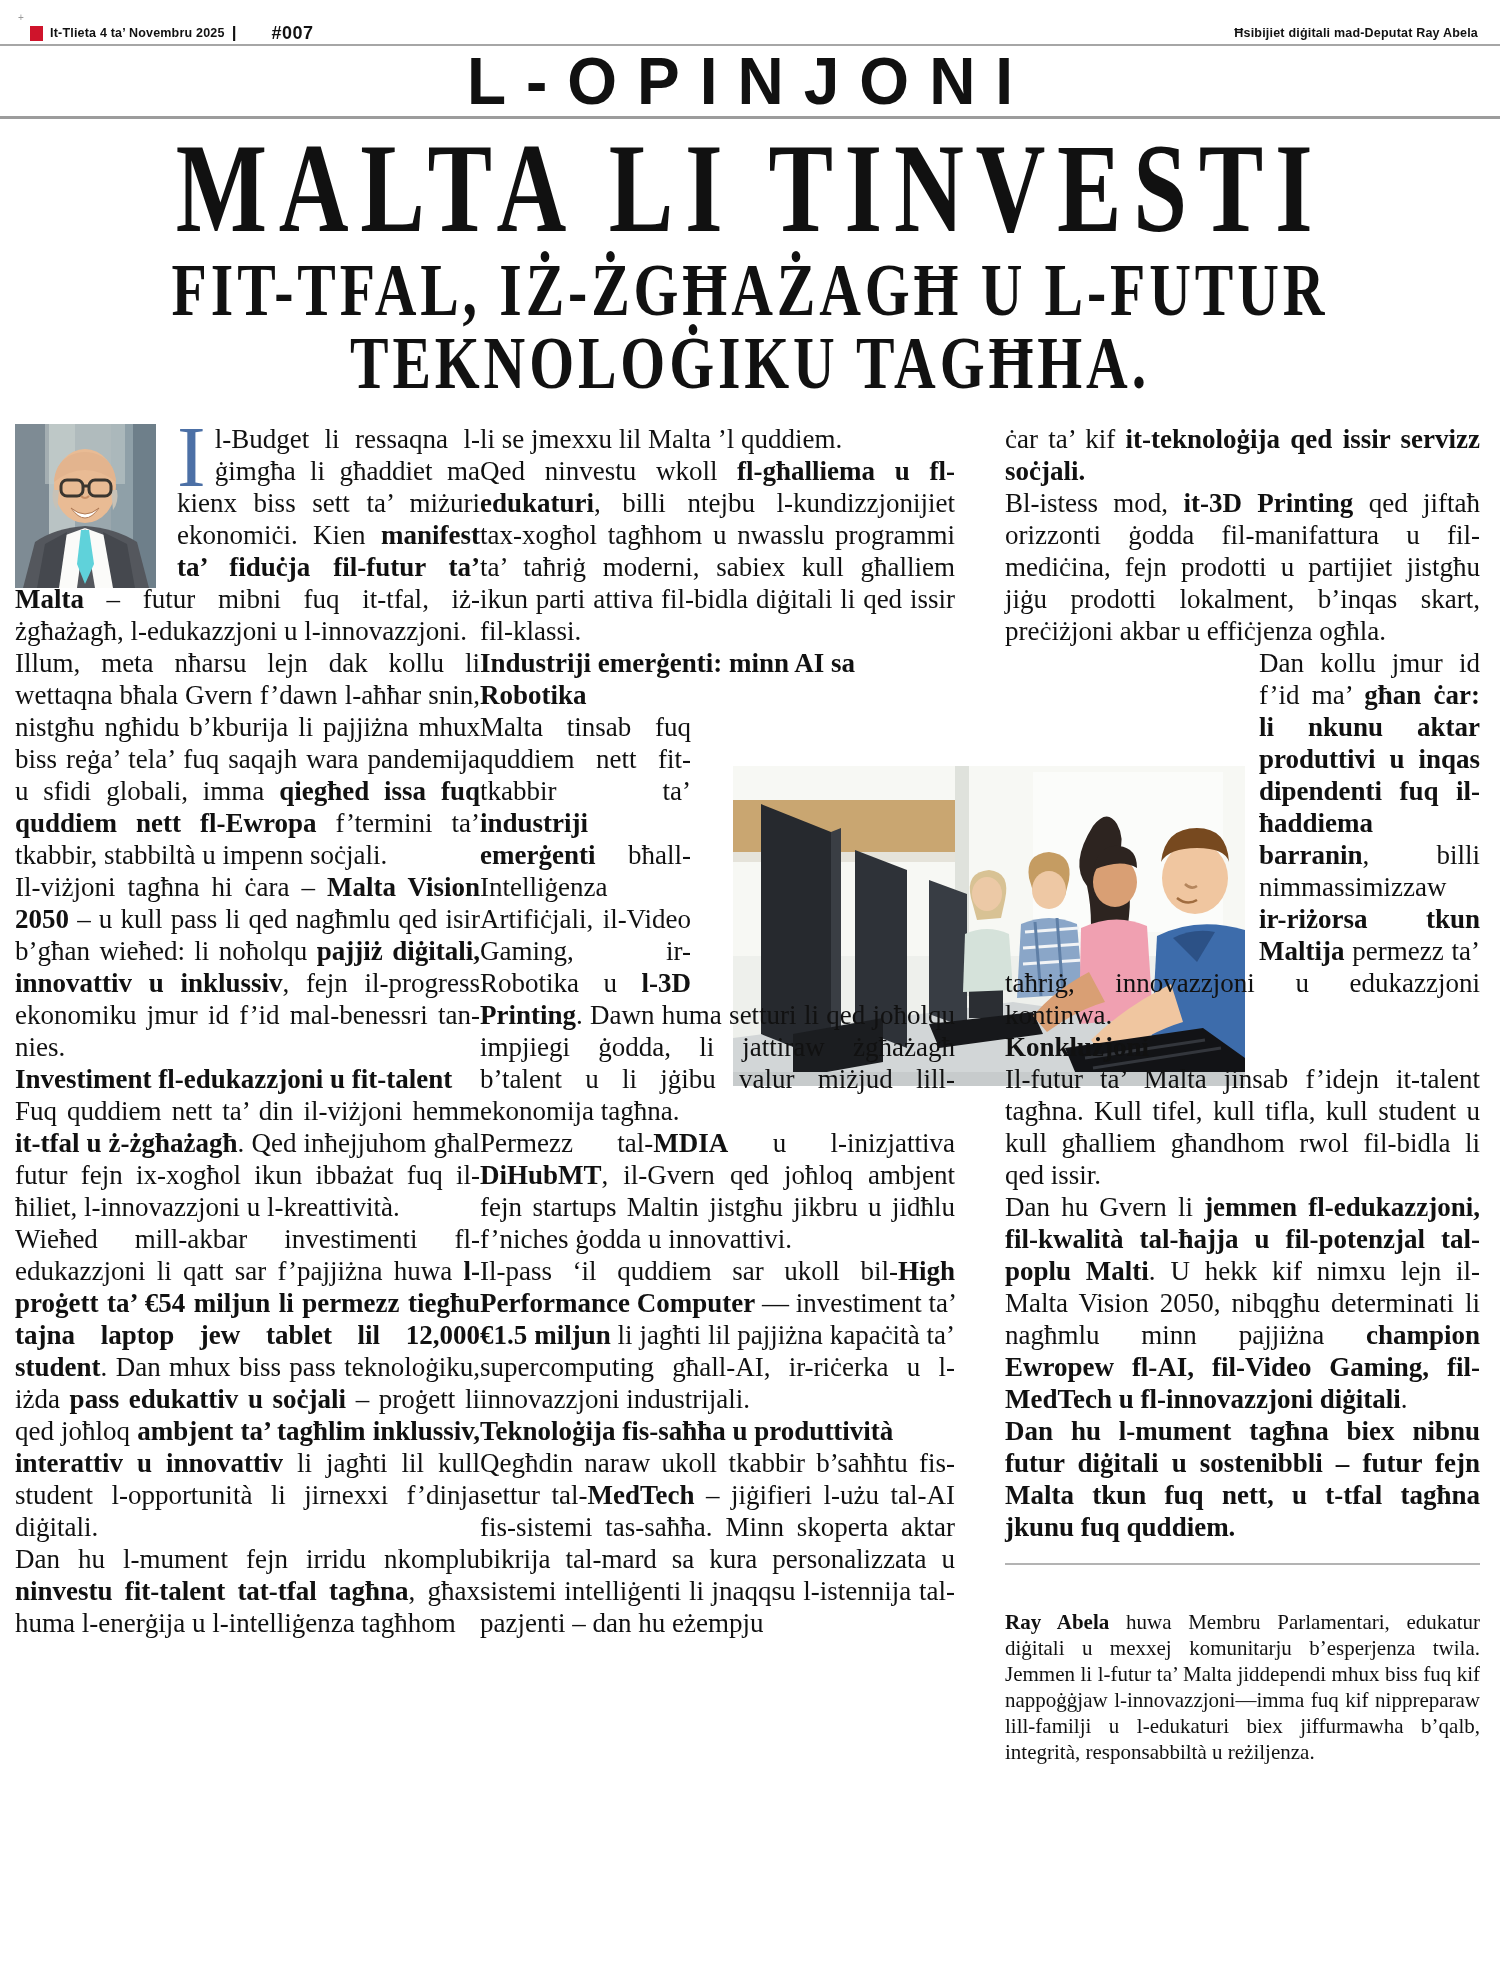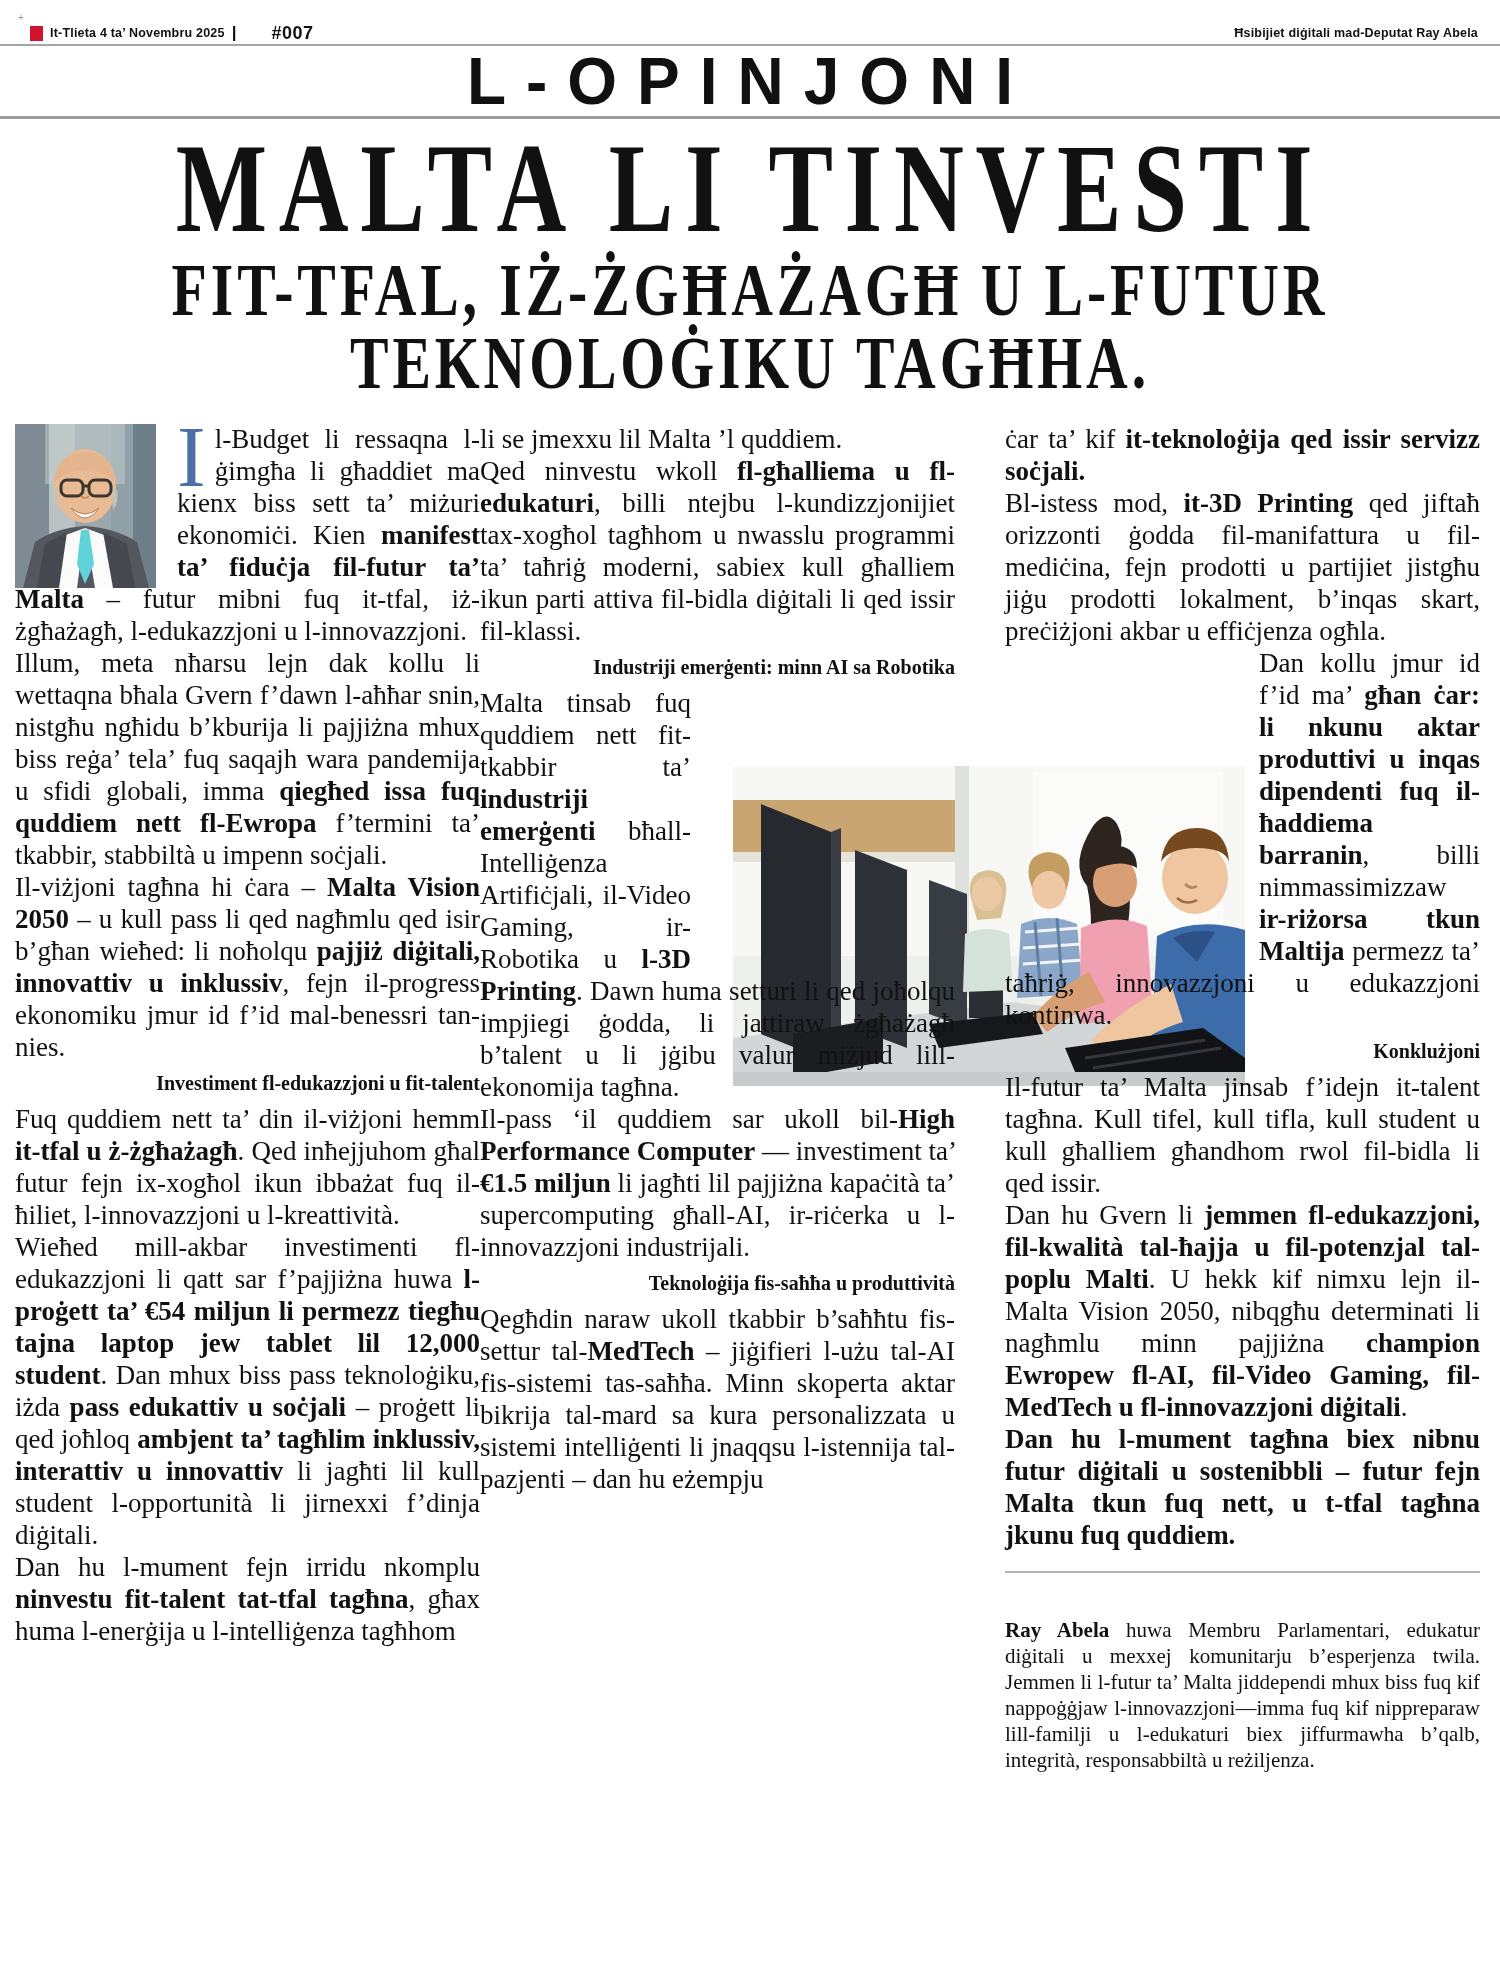--- a/index.html
+++ b/index.html
@@ -26,21 +26,21 @@
   .hl2{font-size:74px;line-height:76px;letter-spacing:5px;transform:scale(.78,1);white-space:nowrap;margin-top:2px;}
   .hl3{font-size:74px;line-height:70px;letter-spacing:5px;transform:scale(.78,1);white-space:nowrap;}
 
   
   .col{position:absolute;top:423px;width:475px;text-align:justify;font-size:27px;line-height:32px;}
   #col1{left:15px;width:465px;}
   #col2{left:480px;}
   #col3{left:1005px;}
   .col p{margin:0;}
   .gap{margin-top:42px;}
-  .col h3{font-size:20px;line-height:40px;margin:0;font-weight:bold;text-align:right;}
+  .col h3{font-size:27px;line-height:32px;margin:0;font-weight:bold;text-align:left;}
   .b{font-weight:bold;}
   .allbold{font-weight:bold;}
   .dropcap{float:left;color:var(--blue);font-size:86px;line-height:62px;height:60px;margin:3px 9px 0 0;}
   .spacer{display:block;}
   .sp-col1{float:left;width:152px;height:160px;margin-right:10px;}
   .sp-col2{float:right;width:252px;height:272px;margin-left:12px;}
   .sp-col3{float:left;width:242px;height:280px;margin-right:12px;margin-top:32px;}
   .bio{font-size:21px;line-height:26px;margin-top:44px !important;}
   .bio-rule{height:2px;background:#b3b3b3;margin-top:20px;}
 
@@ -157,20 +157,21 @@
     <h3 class="gap">Investiment fl-edukazzjoni u fit-talent</h3>
     <p class="gap"><span>Fuq quddiem nett ta’ din il-viżjoni hemm </span><span class="b">it-tfal u ż-żgħażagħ</span><span>. Qed inħejjuhom għal futur fejn ix-xogħol ikun ibbażat fuq il-ħiliet, l-innovazzjoni u l-kreattività.</span></p>
     <p><span>Wieħed mill-akbar investimenti fl-edukazzjoni li qatt sar f’pajjiżna huwa </span><span class="b">l-proġett ta’ €54 miljun li permezz tiegħu tajna laptop jew tablet lil 12,000 student</span><span>. Dan mhux biss pass teknoloġiku, iżda </span><span class="b">pass edukattiv u soċjali</span><span> – proġett li qed joħloq </span><span class="b">ambjent ta’ tagħlim inklussiv, interattiv u innovattiv</span><span> li jagħti lil kull student l-opportunità li jirnexxi f’dinja diġitali.</span></p>
     <p class="gap"><span>Dan hu l-mument fejn irridu nkomplu </span><span class="b">ninvestu fit-talent tat-tfal tagħna</span><span>, għax huma l-enerġija u l-intelliġenza tagħhom</span></p>
   </div>
 <div class="col" id="col2">
     <p><span>li se jmexxu lil Malta ’l quddiem.</span></p>
     <p><span>Qed ninvestu wkoll </span><span class="b">fl-għalliema u fl-edukaturi</span><span>, billi ntejbu l-kundizzjonijiet tax-xogħol tagħhom u nwasslu programmi ta’ taħriġ moderni, sabiex kull għalliem ikun parti attiva fil-bidla diġitali li qed issir fil-klassi.</span></p>
     <h3 class="gap">Industriji emerġenti: minn AI sa Robotika</h3>
     <p class="gap"><span class="spacer sp-col2"></span><span>Malta tinsab fuq quddiem nett fit-tkabbir ta’ </span><span class="b">industriji emerġenti</span><span> bħall-Intelliġenza Artifiċjali, il-Video Gaming, ir-Robotika u </span><span class="b">l-3D Printing</span><span>. Dawn huma setturi li qed joħolqu impjiegi ġodda, li jattiraw żgħażagħ b’talent u li jġibu valur miżjud lill-ekonomija tagħna.</span></p>
+    <p class="gap"><span>Permezz tal-</span><span class="b">MDIA</span><span> u l-inizjattiva </span><span class="b">DiHubMT</span><span>, il-Gvern qed joħloq ambjent fejn startups Maltin jistgħu jikbru u jidħlu f’niches ġodda u innovattivi.</span></p>
     <p class="gap"><span>Il-pass ‘il quddiem sar ukoll bil-</span><span class="b">High Performance Computer</span><span> — investiment ta’ </span><span class="b">€1.5 miljun</span><span> li jagħti lil pajjiżna kapaċità ta’ supercomputing għall-AI, ir-riċerka u l-innovazzjoni industrijali.</span></p>
     <h3 class="gap">Teknoloġija fis-saħħa u produttività</h3>
     <p class="gap"><span>Qegħdin naraw ukoll tkabbir b’saħħtu fis-settur tal-</span><span class="b">MedTech</span><span> – jiġifieri l-użu tal-AI fis-sistemi tas-saħħa. Minn skoperta aktar bikrija tal-mard sa kura personalizzata u sistemi intelliġenti li jnaqqsu l-istennija tal-pazjenti – dan hu eżempju</span></p>
   </div>
 <div class="col" id="col3">
     <p><span>ċar ta’ kif </span><span class="b">it-teknoloġija qed issir servizz soċjali.</span></p>
     <p class="gap"><span>Bl-istess mod, </span><span class="b">it-3D Printing</span><span> qed jiftaħ orizzonti ġodda fil-manifattura u fil-mediċina, fejn prodotti u partijiet jistgħu jiġu prodotti lokalment, b’inqas skart, preċiżjoni akbar u effiċjenza ogħla.</span></p>
     <p><span class="spacer sp-col3"></span><span>Dan kollu jmur id f’id ma’ </span><span class="b">għan ċar: li nkunu aktar produttivi u inqas dipendenti fuq il-ħaddiema barranin</span><span>, billi nimmassimizzaw </span><span class="b">ir-riżorsa tkun Maltija</span><span> permezz ta’ taħriġ, innovazzjoni u edukazzjoni kontinwa.</span></p>
     <h3 class="gap">Konklużjoni</h3>
     <p class="gap"><span>Il-futur ta’ Malta jinsab f’idejn it-talent tagħna. Kull tifel, kull tifla, kull student u kull għalliem għandhom rwol fil-bidla li qed issir.</span></p>

